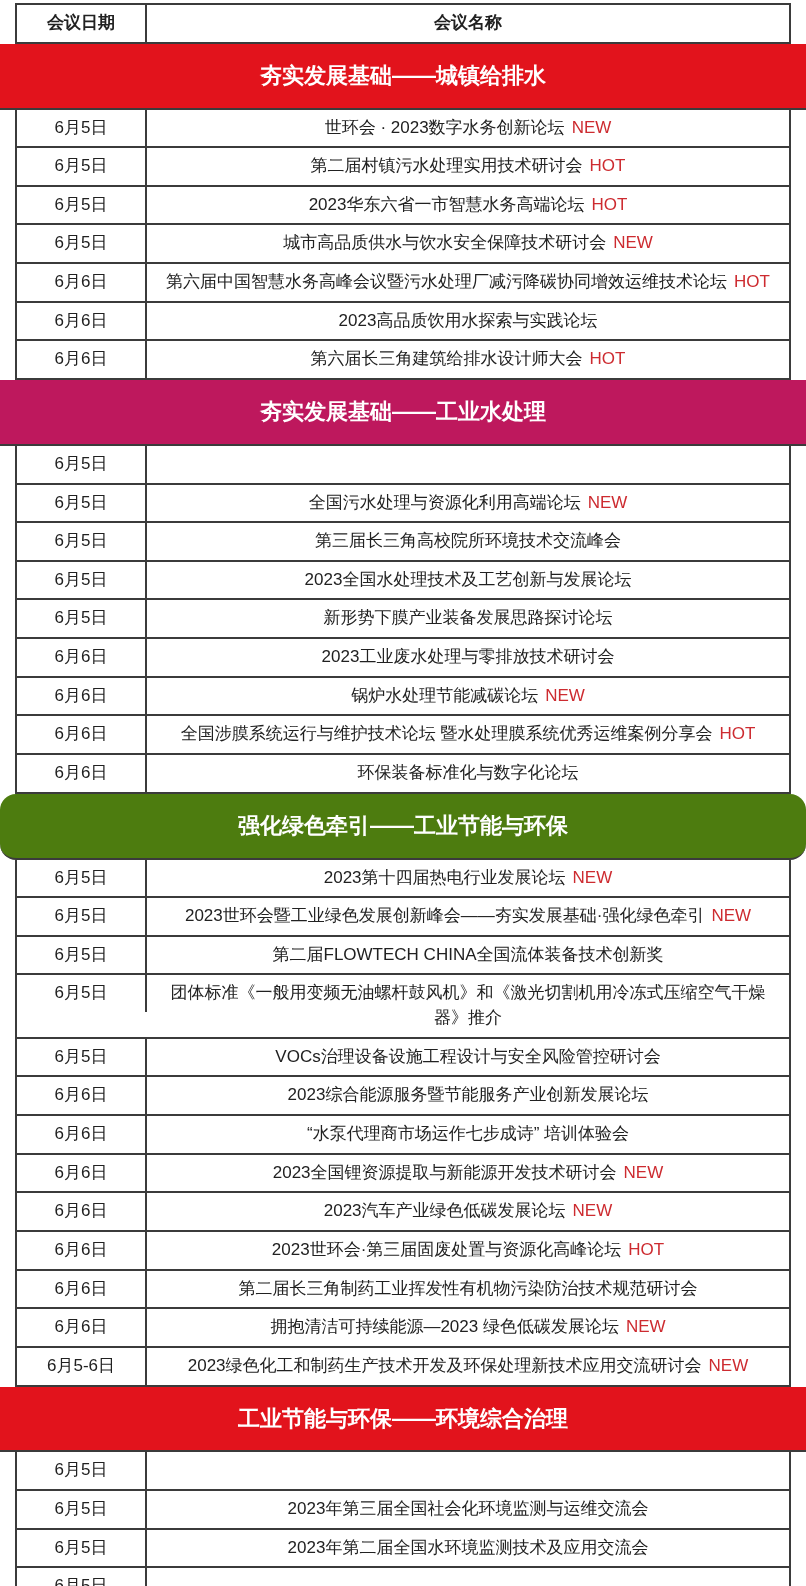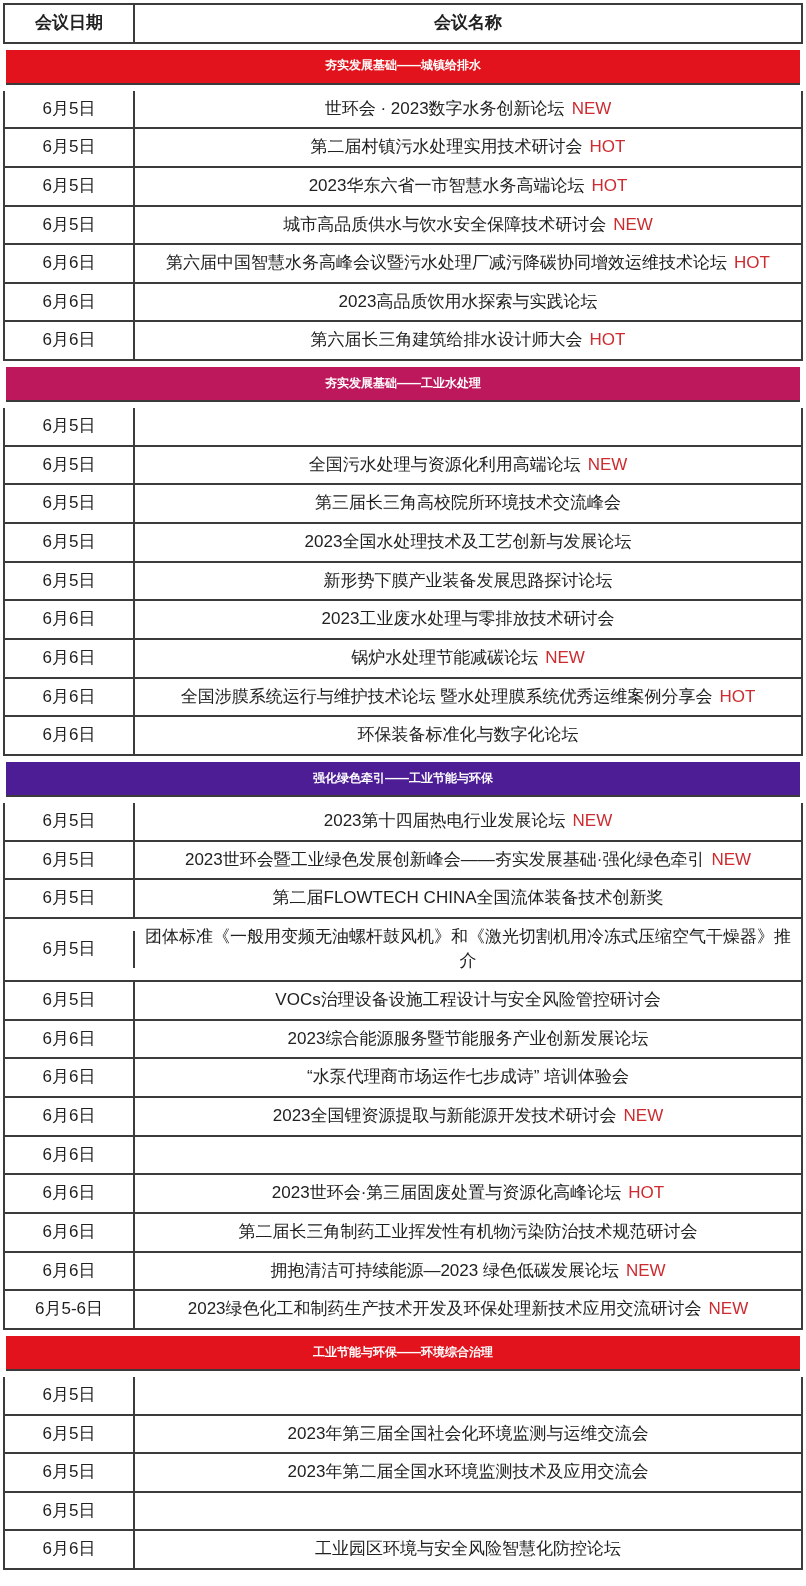--- a/index.html
+++ b/index.html
@@ -14,22 +14,22 @@
     padding-top: 3px;
     color: #212121;
   }
   .conference-table {
     width: 806px;
     font-size: 17px;
     line-height: 1.45;
   }
   .row {
     display: flex;
-    align-items: center;
-    margin: 0 3px;
+    align-items: flex-start;
+    margin: 0 15px;
     border-left: 2px solid #3b3b3b;
     border-right: 2px solid #3b3b3b;
     border-bottom: 2px solid #3b3b3b;
     background: #ffffff;
   }
   .row.header-row {
     border-top: 2px solid #3b3b3b;
     font-weight: bold;
   }
   .cell {
@@ -48,27 +48,27 @@
   }
   .cell-name {
     flex: 1 1 auto;
   }
   .section-row {
     display: flex;
     align-items: center;
     justify-content: center;
     text-align: center;
     min-height: 35px;
-    margin: 6px;
+    margin: 0;
     border-bottom: 2px solid #3b3b3b;
     background: #e2131c;
     color: #ffffff;
     font-weight: bold;
-    font-size: 12px;
-    padding: 7px 8px;
+    font-size: 22px;
+    padding: 16px 8px;
     box-sizing: border-box;
   }
   .tag {
     color: #cd2b30;
     margin-left: 7px;
     white-space: nowrap;
   }
   .name-text {
     display: inline;
   }
@@ -171,21 +171,21 @@
           <div class="cell cell-name">
             <div class="name-text"><span>全国涉膜系统运行与维护技术论坛 暨水处理膜系统优秀运维案例分享会</span><span class="tag" style="color: rgb(205, 43, 48);">HOT</span></div>
           </div>
         </div>
         <div class="row">
           <div class="cell cell-date">6月6日</div>
           <div class="cell cell-name">
             <div class="name-text"><span>环保装备标准化与数字化论坛</span></div>
           </div>
         </div>
-        <div class="section-row" style="background: #4c1d95;">强化绿色牵引——工业节能与环保</div>
+        <div class="section-row" style="background: #4d7c0f; border-radius: 16px;">强化绿色牵引——工业节能与环保</div>
         <div class="row">
           <div class="cell cell-date">6月5日</div>
           <div class="cell cell-name">
             <div class="name-text"><span>2023第十四届热电行业发展论坛</span><span class="tag" style="color: rgb(205, 43, 48);">NEW</span></div>
           </div>
         </div>
         <div class="row">
           <div class="cell cell-date">6月5日</div>
           <div class="cell cell-name">
             <div class="name-text"><span>2023世环会暨工业绿色发展创新峰会——夯实发展基础·强化绿色牵引</span><span class="tag" style="color: rgb(205, 43, 48);">NEW</span></div>
@@ -222,20 +222,23 @@
           </div>
         </div>
         <div class="row">
           <div class="cell cell-date">6月6日</div>
           <div class="cell cell-name">
             <div class="name-text"><span>2023全国锂资源提取与新能源开发技术研讨会</span><span class="tag" style="color: rgb(205, 43, 48);">NEW</span></div>
           </div>
         </div>
         <div class="row">
           <div class="cell cell-date">6月6日</div>
+          <div class="cell cell-name">
+            <div class="name-text"><span>2023汽车产业绿色低碳发展论坛</span><span class="tag" style="color: rgb(205, 43, 48);">NEW</span></div>
+          </div>
         </div>
         <div class="row">
           <div class="cell cell-date">6月6日</div>
           <div class="cell cell-name">
             <div class="name-text"><span>2023世环会·第三届固废处置与资源化高峰论坛</span><span class="tag" style="color: rgb(205, 43, 48);">HOT</span></div>
           </div>
         </div>
         <div class="row">
           <div class="cell cell-date">6月6日</div>
           <div class="cell cell-name">

